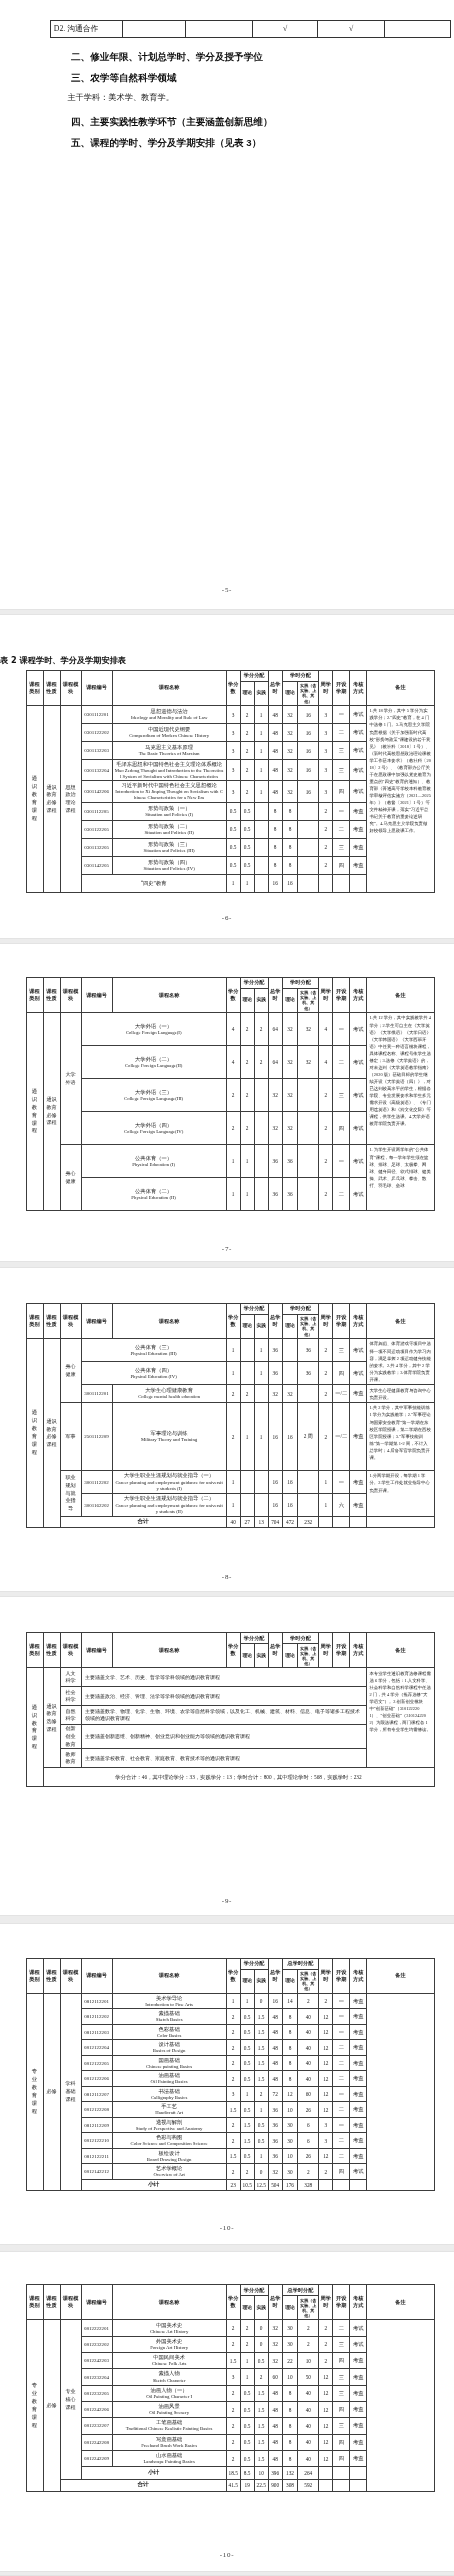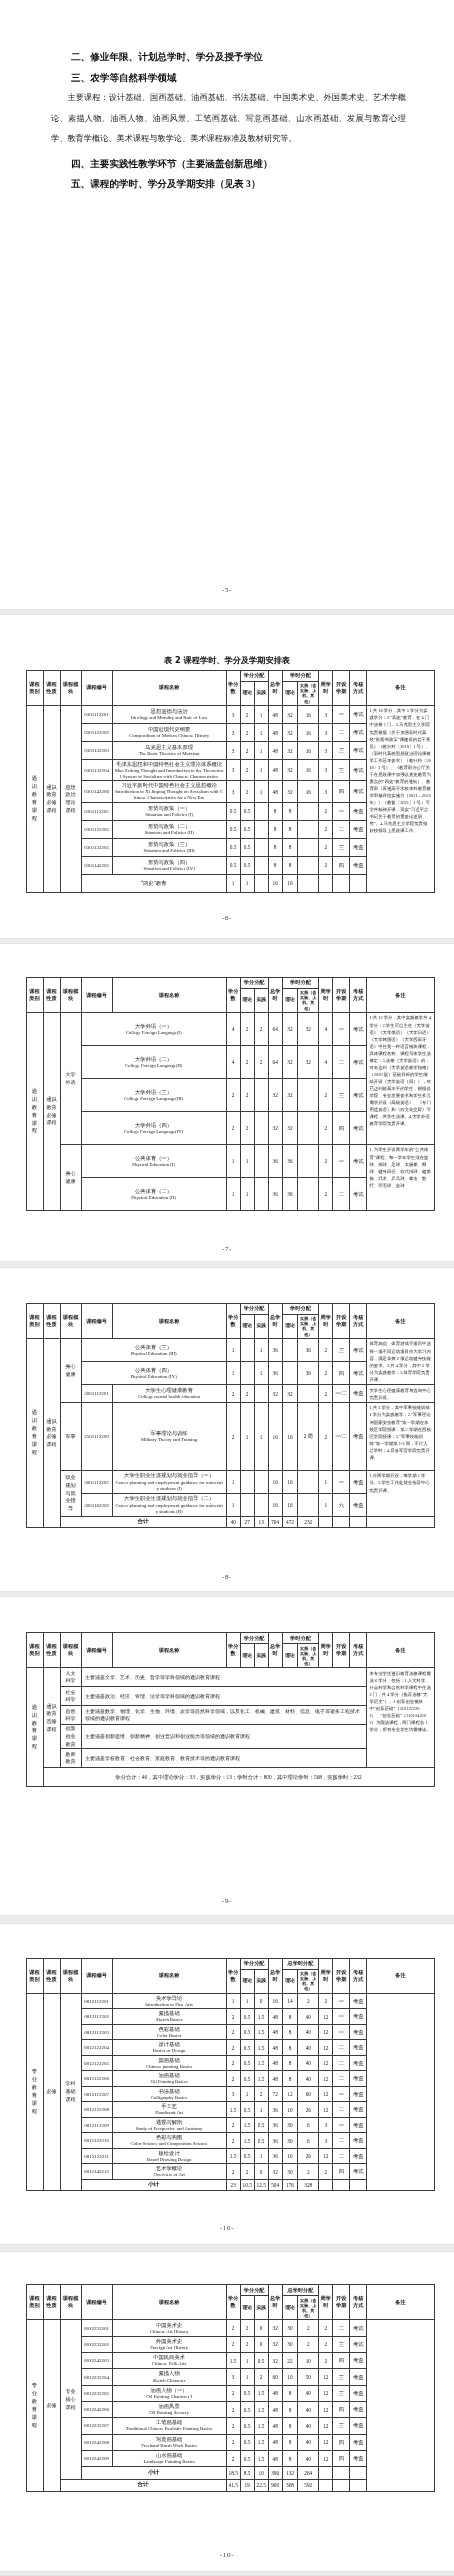--- a/index.html
+++ b/index.html
@@ -6,25 +6,25 @@
   body{width:454px;background:#ffffff;font-family:"Liberation Serif",serif;color:#1c1c1c;}
   .page{position:relative;overflow:hidden;background:#fff;}
   .sep{background:#ececec;border-top:0.7px solid #e3e3e3;border-bottom:0.7px solid #e3e3e3;box-sizing:border-box;}
   .pagenum{position:absolute;left:0;right:0;text-align:center;font-size:7px;color:#3a3a3a;letter-spacing:0.7px;}
 
   
   .p5top{position:absolute;top:20px;left:50px;border-collapse:collapse;}
   .p5top td{border:0.7px solid #333;height:15.6px;font-size:7.8px;padding:0 2.8px;text-align:center;vertical-align:middle;}
   .p5top td.lbl{text-align:left;}
   .p5body{position:absolute;top:43px;left:51px;width:355px;}
-  .hsec{font-family:Liberation Serif, serif;font-weight:bold;font-size:9.6px;color:#111;margin:7.8px 0 3.5px 20px;}
+  .hsec{font-family:Liberation Sans, sans-serif;font-weight:bold;font-size:9.6px;color:#111;margin:7.8px 0 3.5px 20px;}
   .para{margin:0;text-indent:2em;font-size:8.2px;line-height:20.6px;text-align:justify;}
 
   
-  .tbl-title{margin:40px 0 4.3px 0;text-align:center;font-family:"DejaVu Sans",sans-serif;font-weight:bold;font-size:8.2px;color:#111;}
+  .tbl-title{margin:40px 0 4.3px 0;text-align:left;font-family:"DejaVu Sans",sans-serif;font-weight:bold;font-size:8.2px;color:#111;}
   .ctable{border-collapse:collapse;table-layout:fixed;margin-left:25.5px;width:409px;}
   .ctable th,.ctable td{border:0.7px solid #3c3c3c;padding:0.7px 1.4px;text-align:center;vertical-align:middle;word-break:break-all;box-sizing:border-box;color:#1a1a1a;}
   .ctable th{font-size:5.2px;font-weight:bold;line-height:1.35;padding:1.4px 0.7px;}
   th.h-sub{font-size:4.8px;}
   th.h-subsm{font-size:4.1px;line-height:1.25;}
   td.c-vert{font-size:5.3px;line-height:1.5;padding:0 5px;}
   td.c-vert2{font-size:5.1px;line-height:1.5;padding:0 2.1px;}
   td.c-mod{font-size:5.1px;line-height:1.5;padding:0 2.8px;}
   td.c-code{font-size:5px;}
   td.c-name{font-size:5.3px;line-height:1.35;padding:0.7px 2.1px;}
@@ -45,25 +45,37 @@
   #t-p10 tbody td{height:14px;}
   #t-p10 tbody tr:nth-child(13) td{height:10.6px;}
   #t-p11 tbody td{height:16.3px;}
   #t-p11 tbody tr:nth-child(10) td{height:12.8px;}
   #t-p11 tbody tr:nth-child(11) td{height:12px;}
 </style>
 </head>
 <body>
 
 <div class="page" id="page5" style="height:609px">
+  <table class="p5top">
+    <tbody>
+        <tr>
+      <td class="lbl" style="width:65px">D2. 沟通合作</td>
+      <td style="width:57px"></td>
+      <td style="width:60px"></td>
+      <td style="width:59px">√</td>
+      <td style="width:60px">√</td>
+      <td style="width:59px"></td>
+    </tr>
+  </tbody>
+    </table>
 
   <div class="p5body">
     <div class="hsec">二、修业年限、计划总学时、学分及授予学位</div>
     <div class="hsec">三、农学等自然科学领域</div>
-    <p class="para">主要课程：设计基础、国画基础、油画基础、书法基础、中国美术史、外国美术史、艺术学概论、素描人物、油画人物、油画风景、工笔画基础、写意画基础、山水画基础、发展与教育心理学、教育学概论、美术课程与教学论、美术课程标准及教材研究等。</p>
+    <p class="para">主干学科：美术学、教育学。</p>
     <div class="hsec">四、主要实践性教学环节（主要涵盖创新思维）</div>
     <div class="hsec">五、课程的学时、学分及学期安排（见表 3）</div>
   </div>
   <div class="pagenum" style="top:586px">-5-</div>
 </div>
 
 <div class="sep" style="height:5.7px"></div>
 
 <div class="page" id="page6" style="height:323px">
   <div class="tbl-title">表 2  课程学时、学分及学期安排表</div>

